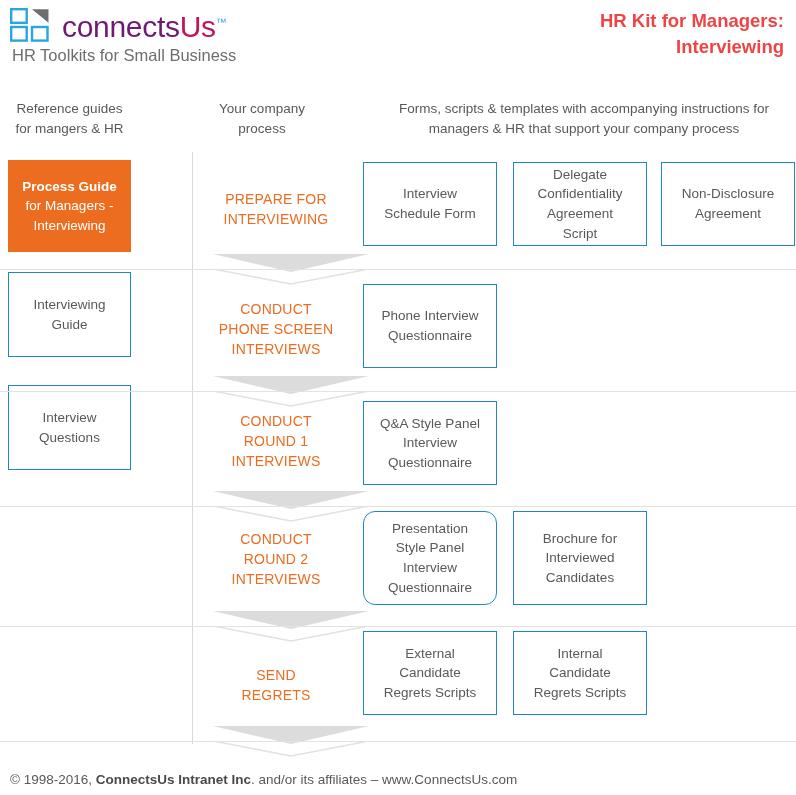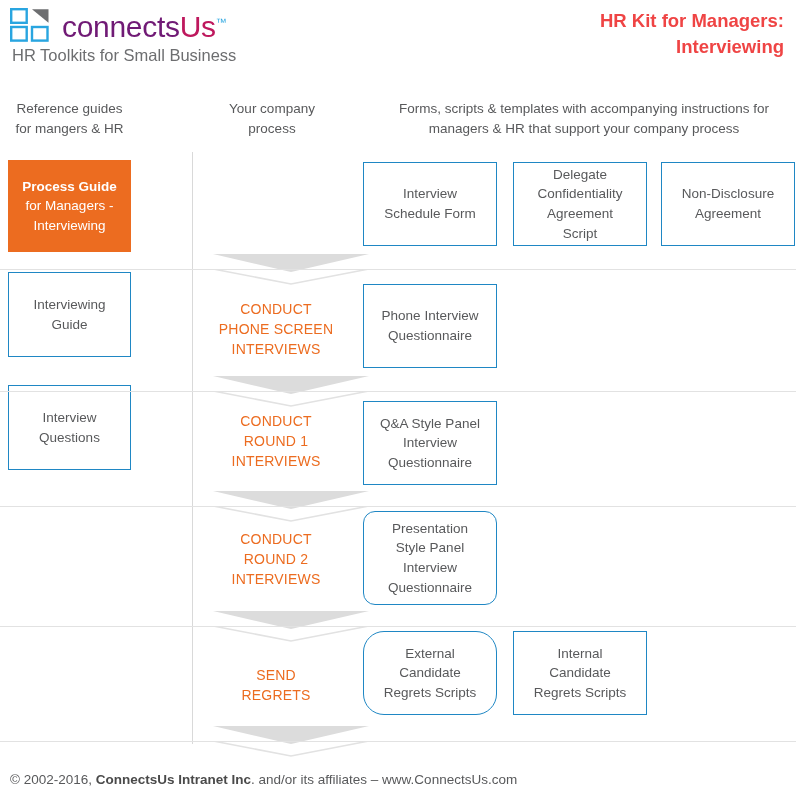--- a/index.html
+++ b/index.html
@@ -66,21 +66,21 @@
 
   
   .col-head {
     position: absolute;
     text-align: center;
     font-size: 13.5px;
     color: #58595b;
     line-height: 1.5;
   }
   #col-head-reference { left: 0px;   top: 99px; width: 139px; }
-  #col-head-process   { left: 194px; top: 99px; width: 156px; }
+  #col-head-process   { left: 184px; top: 99px; width: 156px; }
   #col-head-forms     { left: 372px; top: 99px; width: 424px; }
 
   
   #flow {
     position: absolute;
     left: 0; top: 148px;
     width: 796px;
     height: 610px;
   }
   #spine {
@@ -210,20 +210,21 @@
       <span>for Managers -<br>Interviewing</span>
     </div>
   </div>
   <div class="ref-box outline" style="top:124px; height:85px;">
     <span>Interviewing<br>Guide</span>
   </div>
   <div class="ref-box outline" style="top:237px; height:85px;">
     <span>Interview<br>Questions</span>
   </div>
 
+  <div class="step-label" style="top:42px;">PREPARE FOR<br>INTERVIEWING</div>
   <div class="doc-box" style="left:363px; top:14px;  width:134px; height:84px;">Interview<br>Schedule Form</div>
   <div class="doc-box" style="left:513px; top:14px;  width:134px; height:84px;">Delegate<br>Confidentiality<br>Agreement<br>Script</div>
   <div class="doc-box" style="left:661px; top:14px;  width:134px; height:84px;">Non-Disclosure<br>Agreement</div>
 
   <div class="sep" style="top:104px;">
     <div class="tri"></div>
     <div class="rule"></div>
     <svg class="dip" viewBox="0 0 156 16" preserveAspectRatio="none">
       <polyline points="0,0 78,15 156,0" fill="none" stroke="#e2e2e2" stroke-width="1.6"></polyline>
     </svg>
@@ -246,35 +247,36 @@
   <div class="sep" style="top:341px;">
     <div class="tri"></div>
     <div class="rule"></div>
     <svg class="dip" viewBox="0 0 156 16" preserveAspectRatio="none">
       <polyline points="0,0 78,15 156,0" fill="none" stroke="#e2e2e2" stroke-width="1.6"></polyline>
     </svg>
   </div>
 
   <div class="step-label" style="top:382px;">CONDUCT<br>ROUND 2<br>INTERVIEWS</div>
   <div class="doc-box" style="left:363px; top:363px; width:134px; height:94px;border-radius:12px;">Presentation<br>Style Panel<br>Interview<br>Questionnaire</div>
+  <div class="doc-box" style="left:513px; top:363px; width:134px; height:94px;">Brochure for<br>Interviewed<br>Candidates</div>
 
   <div class="sep" style="top:461px;">
     <div class="tri"></div>
     <div class="rule"></div>
     <svg class="dip" viewBox="0 0 156 16" preserveAspectRatio="none">
       <polyline points="0,0 78,15 156,0" fill="none" stroke="#e2e2e2" stroke-width="1.6"></polyline>
     </svg>
   </div>
 
   <div class="step-label" style="top:518px;">SEND<br>REGRETS</div>
-  <div class="doc-box" style="left:363px; top:483px; width:134px; height:84px;border-radius:21px;">External<br>Candidate<br>Regrets Scripts</div>
+  <div class="doc-box" style="left:363px; top:483px; width:134px; height:84px;">External<br>Candidate<br>Regrets Scripts</div>
   <div class="doc-box" style="left:513px; top:483px; width:134px; height:84px;">Internal<br>Candidate<br>Regrets Scripts</div>
 
   <div class="sep" style="top:576px;">
     <div class="tri"></div>
     <div class="rule"></div>
     <svg class="dip" viewBox="0 0 156 16" preserveAspectRatio="none">
       <polyline points="0,0 78,15 156,0" fill="none" stroke="#e2e2e2" stroke-width="1.6"></polyline>
     </svg>
   </div>
 </div>
 
-<div id="footer"><span>© 2002-2016, </span><b>ConnectsUs Intranet Inc</b><span>. and/or its affiliates – www.ConnectsUs.com</span></div>
+<div id="footer"><span>© 1998-2016, </span><b>ConnectsUs Intranet Inc</b><span>. and/or its affiliates – www.ConnectsUs.com</span></div>
 
 </body></html>

